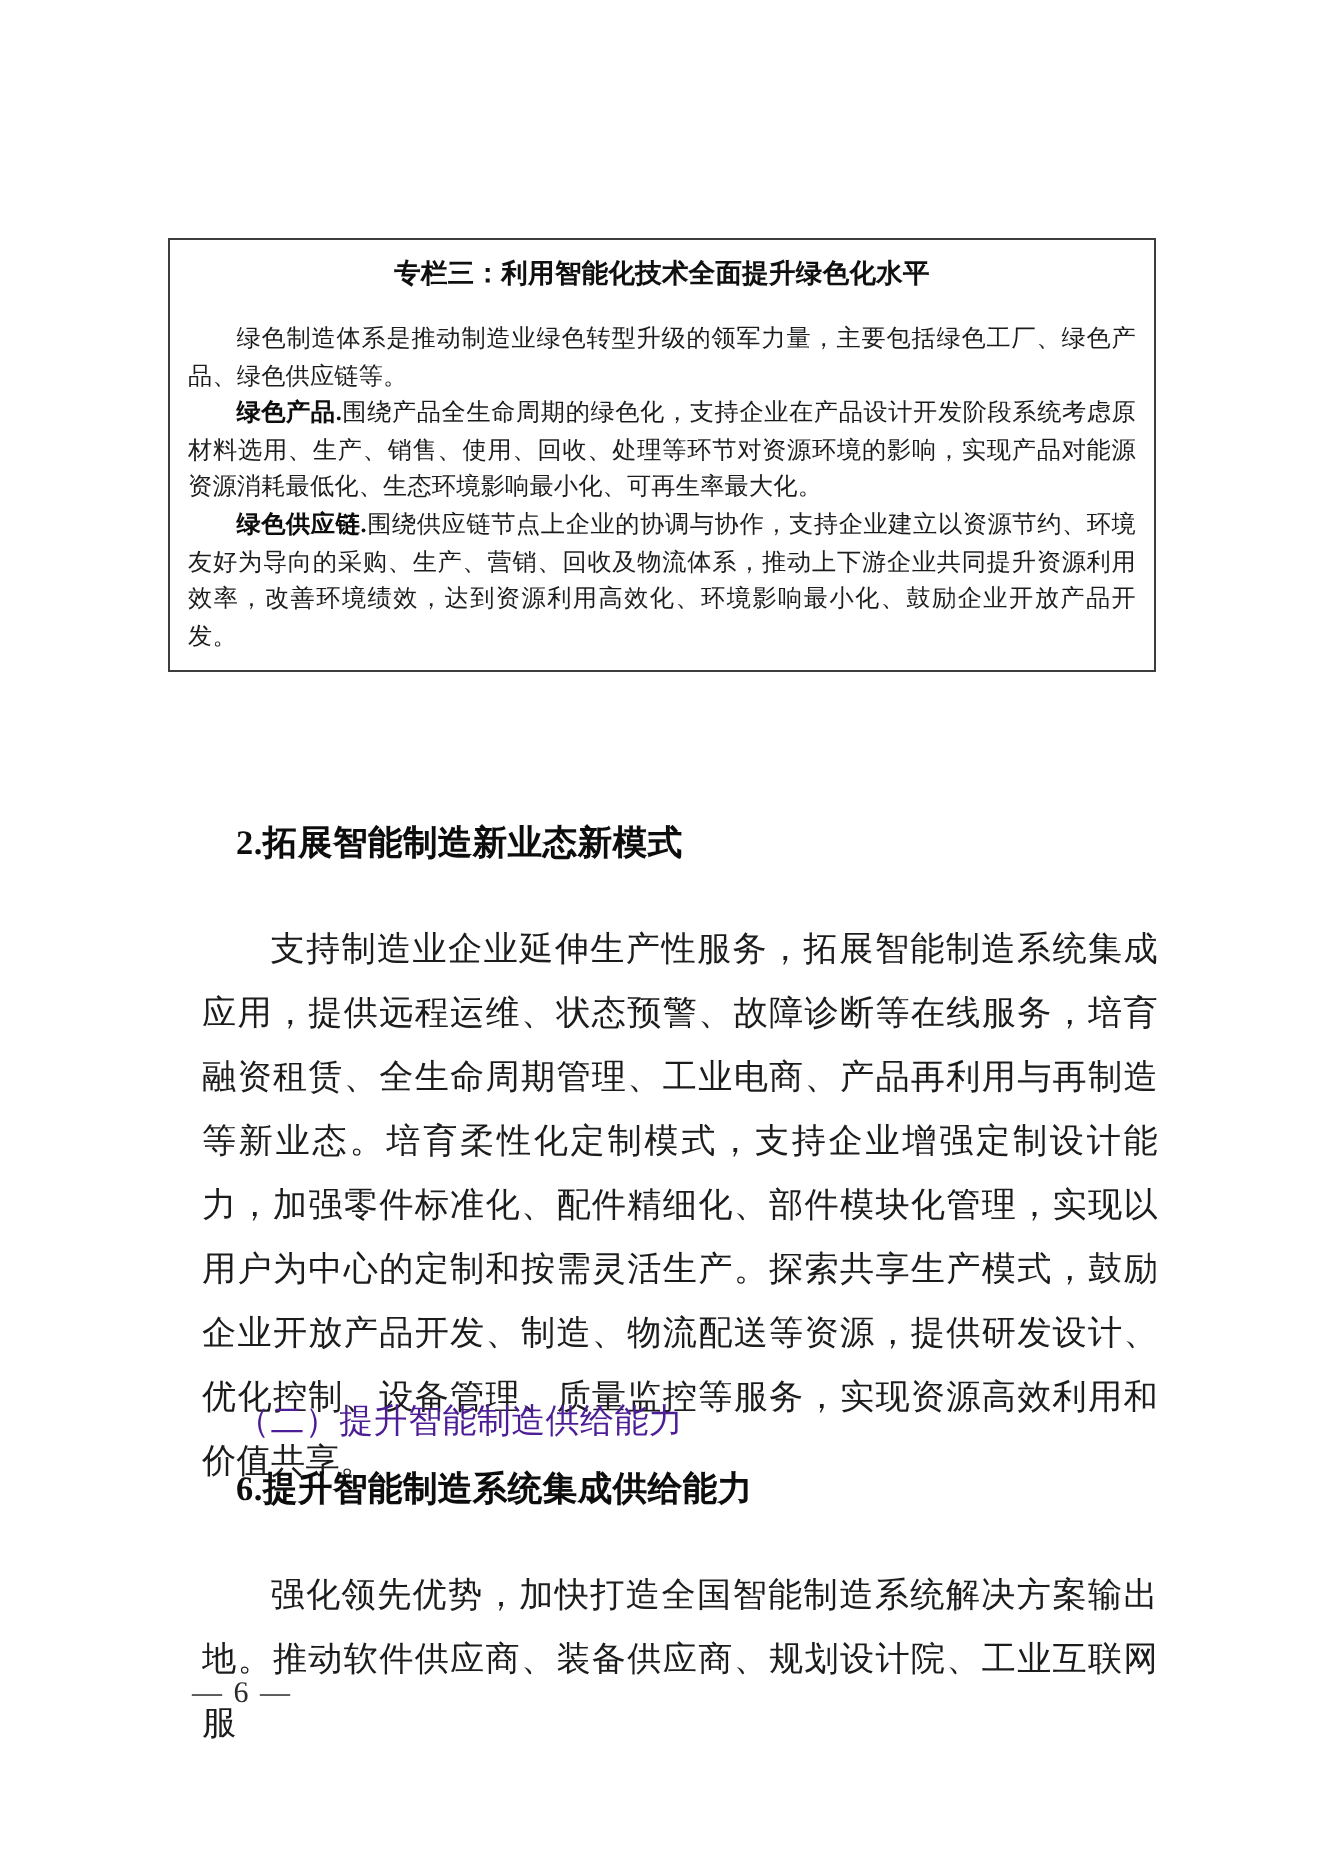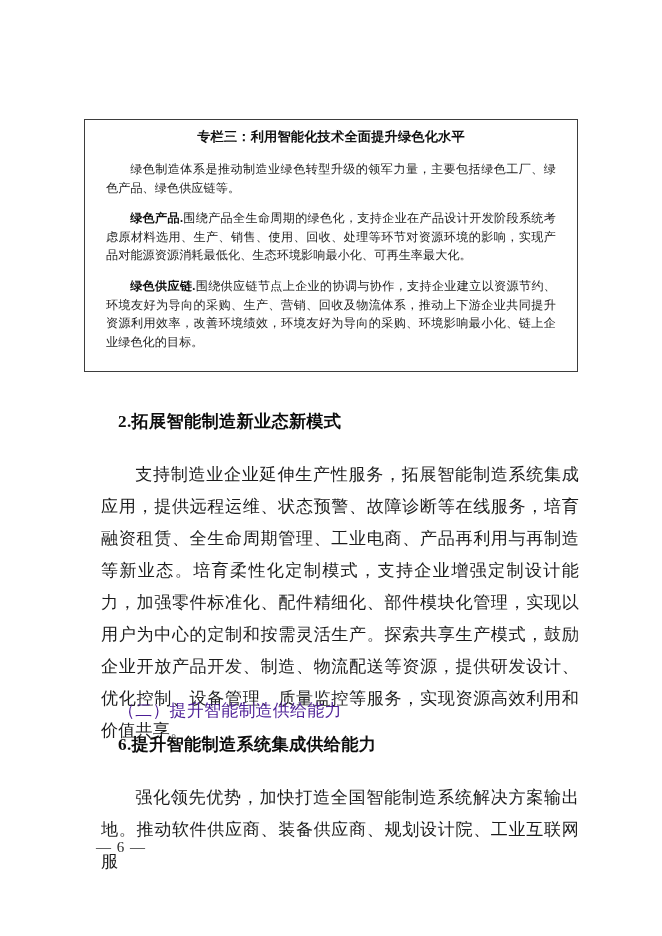--- a/index.html
+++ b/index.html
@@ -50,21 +50,21 @@
     white-space: nowrap;
   }
 
   .callout-p {
     font-family: "Liberation Serif", "DejaVu Serif", serif;
     font-size: 12.1px;
     line-height: 18.6px;
     text-align: justify;
     text-justify: inter-ideograph;
     text-indent: 2em;
-    margin: 12px;
+    margin: 0;
     color: #1c1c1c;
     letter-spacing: 0.1px;
   }
 
   .callout-p .lead {
     font-weight: 700;
     color: #0d0d0d;
   }
 
   
@@ -123,21 +123,21 @@
 <div class="page">
 
   <div class="callout-box">
     <div class="callout-title">专栏三：利用智能化技术全面提升绿色化水平</div>
 
     <p class="callout-p"><span>绿色制造体系是推动制造业绿色转型升级的领军力量，主要包括绿色工厂、绿色产品、绿色供应链等。</span></p>
 
 
     <p class="callout-p"><span class="lead">绿色产品.</span><span>围绕产品全生命周期的绿色化，支持企业在产品设计开发阶段系统考虑原材料选用、生产、销售、使用、回收、处理等环节对资源环境的影响，实现产品对能源资源消耗最低化、生态环境影响最小化、可再生率最大化。</span></p>
 
-    <p class="callout-p"><span class="lead">绿色供应链.</span><span>围绕供应链节点上企业的协调与协作，支持企业建立以资源节约、环境友好为导向的采购、生产、营销、回收及物流体系，推动上下游企业共同提升资源利用效率，改善环境绩效，环境友好为导向的采购、环境影响最小化、链上企业绿色化的目标。</span></p>
+    <p class="callout-p"><span class="lead">绿色供应链.</span><span>围绕供应链节点上企业的协调与协作，支持企业建立以资源节约、环境友好为导向的采购、生产、营销、回收及物流体系，推动上下游企业共同提升资源利用效率，改善环境绩效，达到资源利用高效化、环境影响最小化、鼓励企业开放产品开发。</span></p>
   </div>
 
   <div class="h-num" style="left:118px; top:409px;">2.拓展智能制造新业态新模式</div>
 
   <p class="body-p" style="left:84px; top:442px;">支持制造业企业延伸生产性服务，拓展智能制造系统集成应用，提供远程运维、状态预警、故障诊断等在线服务，培育融资租赁、全生命周期管理、工业电商、产品再利用与再制造等新业态。培育柔性化定制模式，支持企业增强定制设计能力，加强零件标准化、配件精细化、部件模块化管理，实现以用户为中心的定制和按需灵活生产。探索共享生产模式，鼓励企业开放产品开发、制造、物流配送等资源，提供研发设计、优化控制、设备管理、质量监控等服务，实现资源高效利用和价值共享。</p>
 
   <div class="h-paren" style="left:118px; top:698px;">（二）提升智能制造供给能力</div>
 
   <div class="h-num" style="left:118px; top:732px;">6.提升智能制造系统集成供给能力</div>
 

